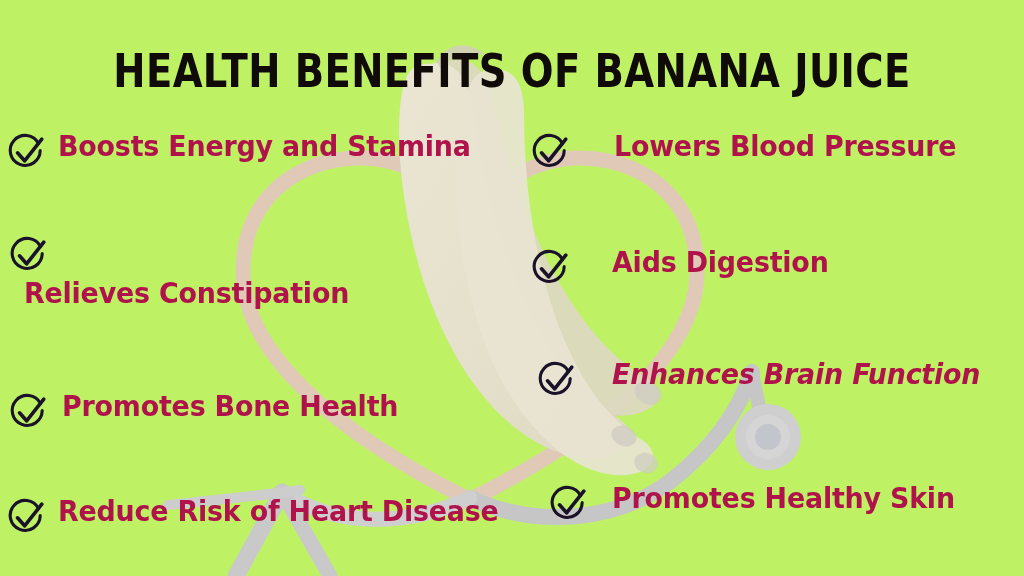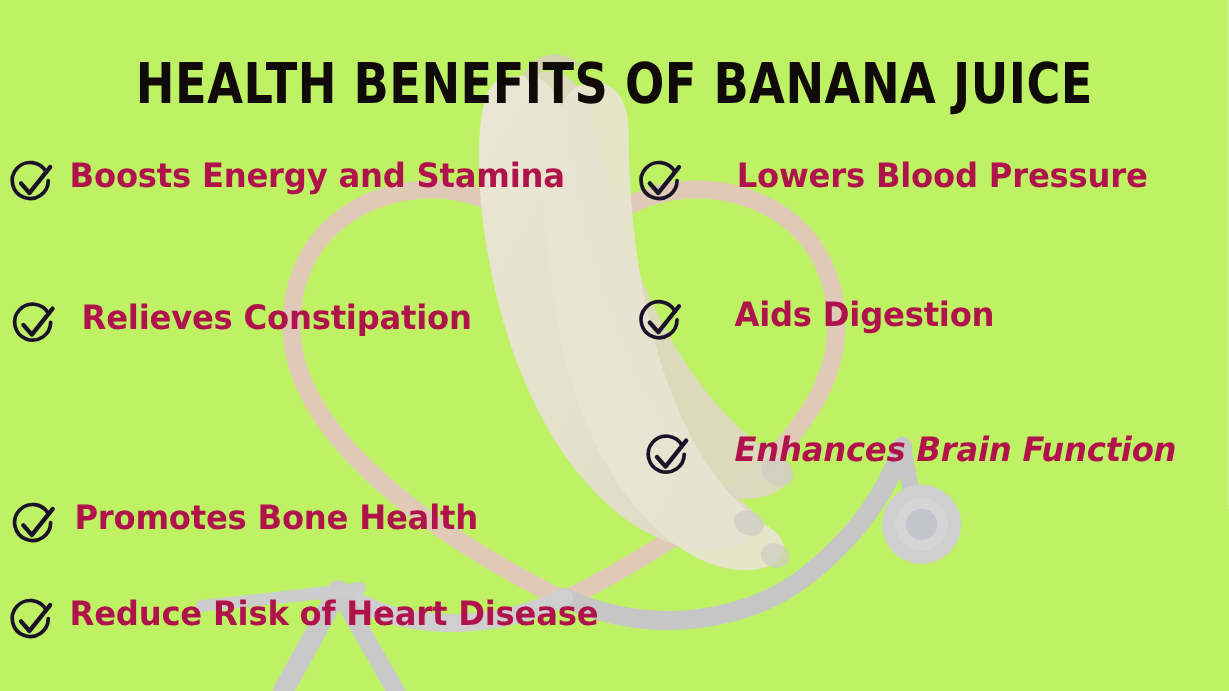--- a/index.html
+++ b/index.html
@@ -74,24 +74,24 @@
     letter-spacing: -0.2px;
     color: #b0134c;
     transform: scaleX(0.96);
     transform-origin: 0 50%;
   }
 
   
   #item-0 { left: 4px;  top: 130px; }
   #item-0 .benefit-label { margin-left: 10px; }
 
-  #item-1 { left: 6px;  top: 248px; }
+  #item-1 { left: 6px;  top: 233px; flex-direction: column; }
   #item-1 .benefit-label { margin-left: 18px; }
 
-  #item-2 { left: 6px;  top: 390px; margin-top: 25px; }
+  #item-2 { left: 6px;  top: 390px; }
   #item-2 .benefit-label { margin-left: 12px; }
 
   #item-3 { left: 4px;  top: 495px; }
   #item-3 .benefit-label { margin-left: 10px; }
 
   
   #item-4 { left: 528px; top: 130px; }
   #item-4 .benefit-label { margin-left: 42px; }
 
   #item-5 { left: 528px; top: 246px; }
@@ -240,14 +240,21 @@
   </div>
 
   <div class="benefit" id="item-6">
     <svg class="check-icon" viewBox="0 0 44 44">
       <path d="M34.5 13.5 A15 15 0 1 0 36.2 20.6" fill="none" stroke="#1a1229" stroke-width="3.1" stroke-linecap="round"></path>
       <path d="M13.5 22.8 L20.6 30.8 L37.8 9.2" fill="none" stroke="#1a1229" stroke-width="3.6" stroke-linecap="round" stroke-linejoin="round"></path>
     </svg>
     <span class="benefit-label">Enhances Brain Function</span>
   </div>
 
+  <div class="benefit" id="item-7">
+    <svg class="check-icon" viewBox="0 0 44 44">
+      <path d="M34.5 13.5 A15 15 0 1 0 36.2 20.6" fill="none" stroke="#1a1229" stroke-width="3.1" stroke-linecap="round"></path>
+      <path d="M13.5 22.8 L20.6 30.8 L37.8 9.2" fill="none" stroke="#1a1229" stroke-width="3.6" stroke-linecap="round" stroke-linejoin="round"></path>
+    </svg>
+    <span class="benefit-label">Promotes Healthy Skin</span>
+  </div>
 
 </div>
 
 </body></html>

